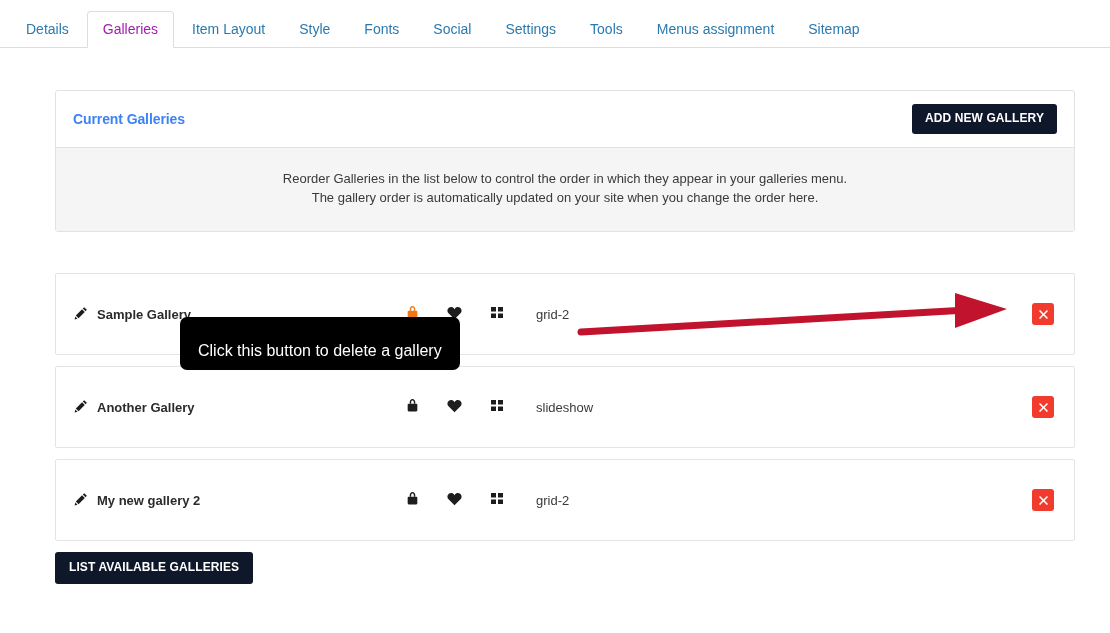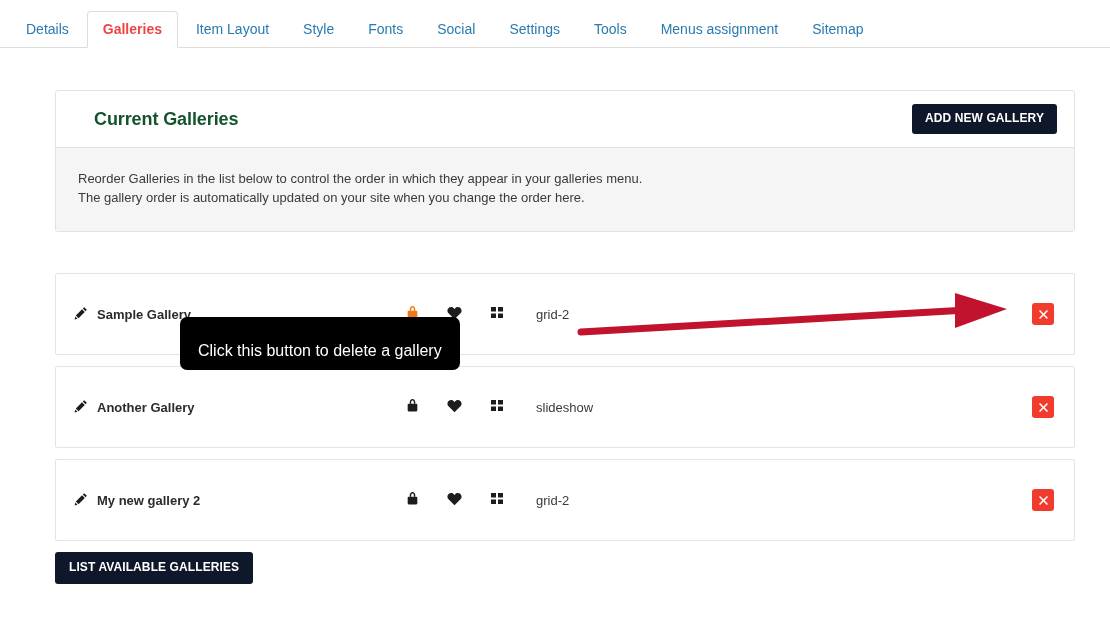--- a/index.html
+++ b/index.html
@@ -40,26 +40,25 @@
     color: #2a7ab0;
     line-height: 16px;
     border: 1px solid transparent;
     border-radius: 4px 4px 0 0;
     background: transparent;
     white-space: nowrap;
     cursor: pointer;
     margin-right: 2px;
   }
   .tab.active {
-    color: #ef4444;
+    color: #a21caf;
     background: #ffffff;
     border-color: #dddddd;
     border-bottom-color: #ffffff;
     cursor: default;
-    font-weight: bold;
   }
 
   
   .panel {
     position: absolute;
     left: 55px;
     top: 90px;
     width: 1020px;
     box-sizing: border-box;
     border: 1px solid #e2e2e2;
@@ -68,25 +67,24 @@
   }
   .panel-head {
     height: 56px;
     padding: 0 17px;
     display: flex;
     align-items: center;
     justify-content: space-between;
     box-sizing: border-box;
   }
   .panel-title {
-    font-size: 18px;
+    font-size: 14px;
     font-weight: bold;
-    color: #14532d;
+    color: #3b82f6;
     letter-spacing: -0.1px;
-    margin-left: 21px;
   }
   .btn-blue {
     background: #0f172a;
     color: #ffffff;
     border: none;
     border-radius: 3px;
     font-family: "Liberation Sans", sans-serif;
     font-size: 12px;
     font-weight: bold;
     letter-spacing: 0.1px;
@@ -98,20 +96,21 @@
   .panel-body {
     background: #f5f5f5;
     border-top: 1px solid #e2e2e2;
     padding: 21px 22px 24px 22px;
   }
   .panel-body p {
     margin: 0;
     font-size: 13px;
     color: #3a3a3a;
     line-height: 19px;
+    text-align: center;
   }
 
   
   .rows {
     position: absolute;
     left: 55px;
     top: 273px;
     width: 1020px;
   }
   .grow {

